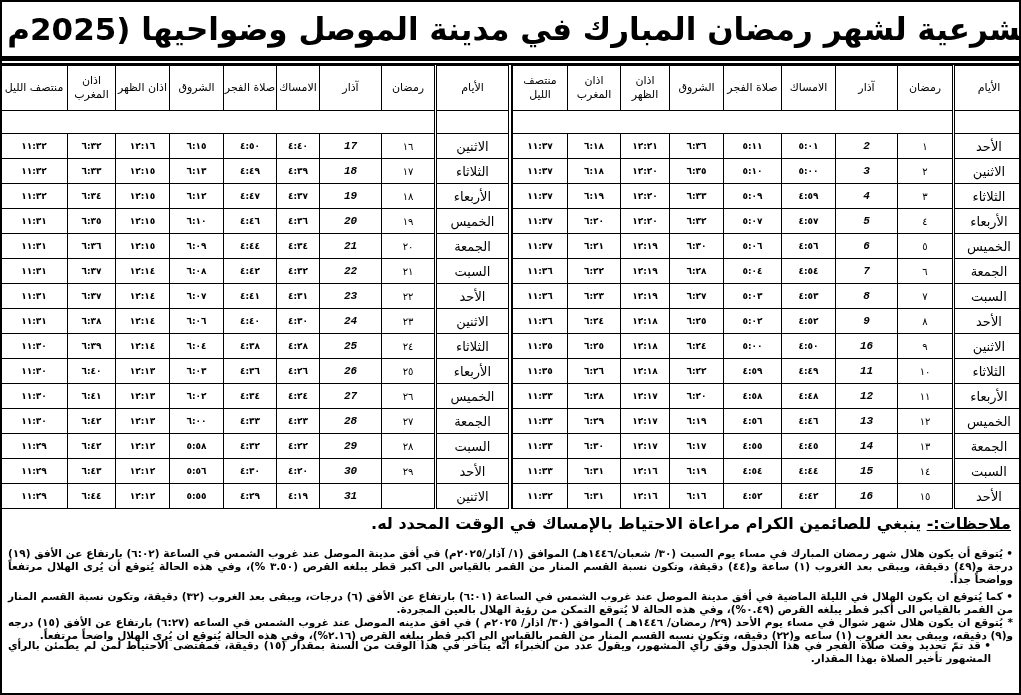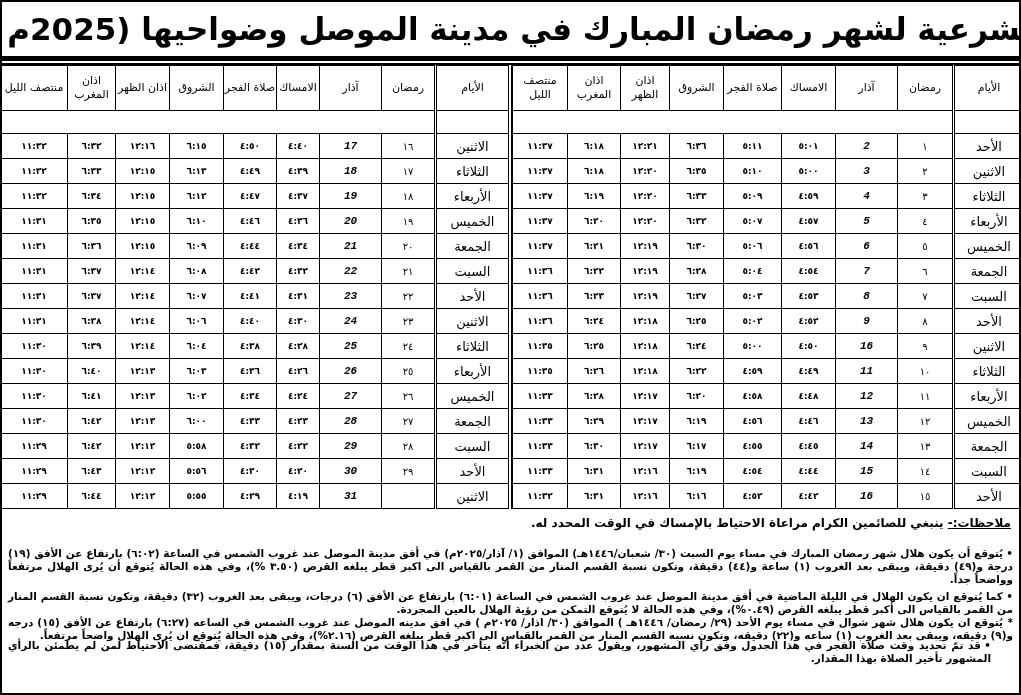--- a/index.html
+++ b/index.html
@@ -13,21 +13,21 @@
     table { border-collapse: collapse; width: 100%; height: 100%; direction: rtl; table-layout: fixed; }
     th, td { border: 1px solid #000; text-align: center; padding: 0; font-family: "DejaVu Sans", sans-serif; }
     th { font-weight: normal; font-size: 11px; line-height: 14px; height: 44px; }
     td { font-size: 10px; height: 24px; }
     tr.spacer td { height: 22px; }
     td.day { font-size: 13px; border-left: 3px double #000; }
     th.day { border-left: 3px double #000; }
     td.adhar { font-weight: bold; font-style: italic; font-size: 11px; font-family: Liberation Mono, monospace; }
     td.time { font-size: 9px; letter-spacing: 1px; font-weight: bold; }
     .notes { position: absolute; left: 0; top: 507px; width: 1017px; height: 184px; direction: rtl; font-size: 10.5px; line-height: 13px; font-weight: bold; }
-    .notes .head { position: absolute; right: 8px; top: 8px; font-size: 12px; }
+    .notes .head { position: absolute; right: 8px; top: 8px; font-size: 16px; }
     .notes .head .lbl { text-decoration: underline; }
     .notes .p { position: absolute; right: 6px; left: 6px; text-align: justify; }
     .notes .p1 { top: 38px; }
     .notes .p2 { top: 81px; }
     .notes .p3 { top: 107px; }
     .notes .p4 { top: 130px; right: 28px; }
     .bullet { display: inline-block; width: 10px; }
   </style>
 </head>
 <body>

